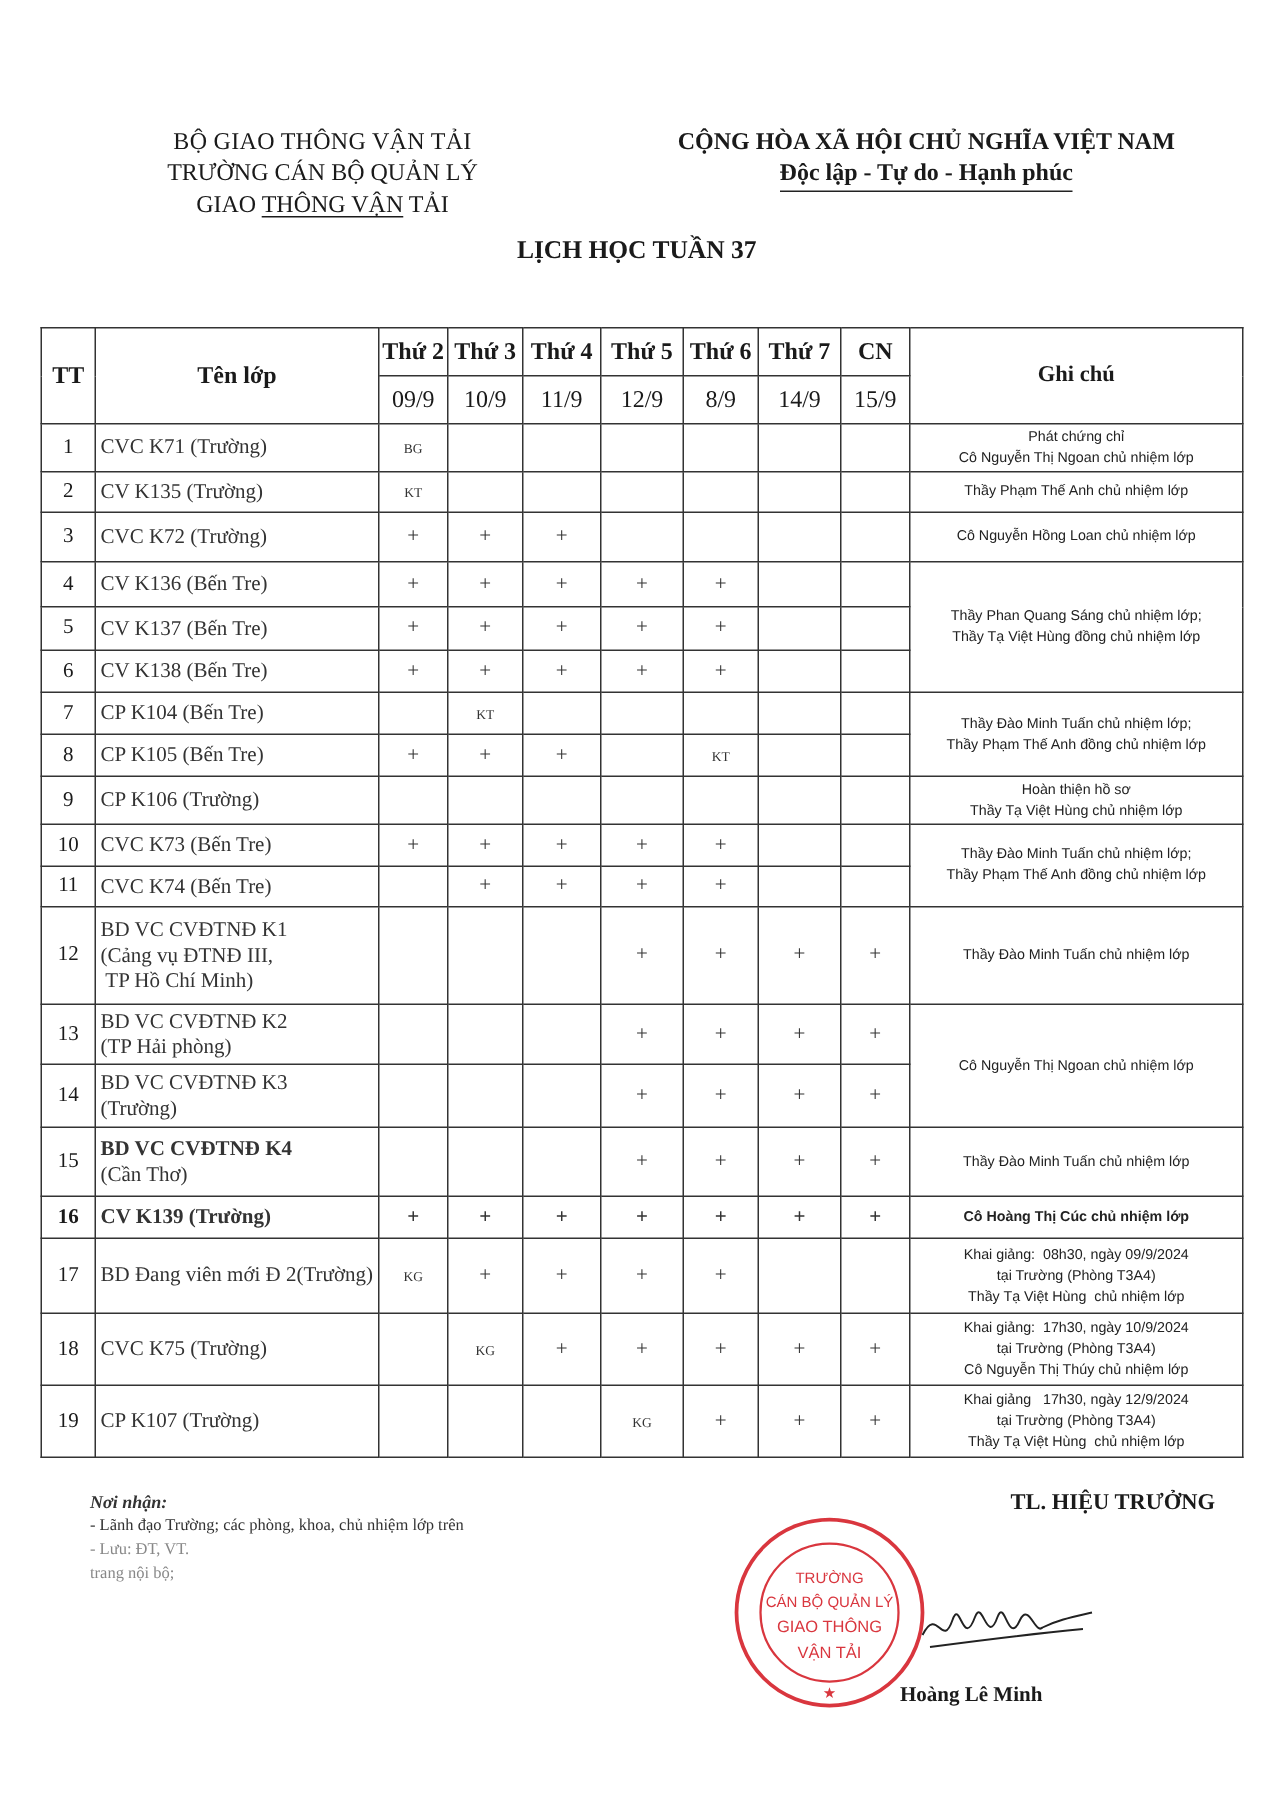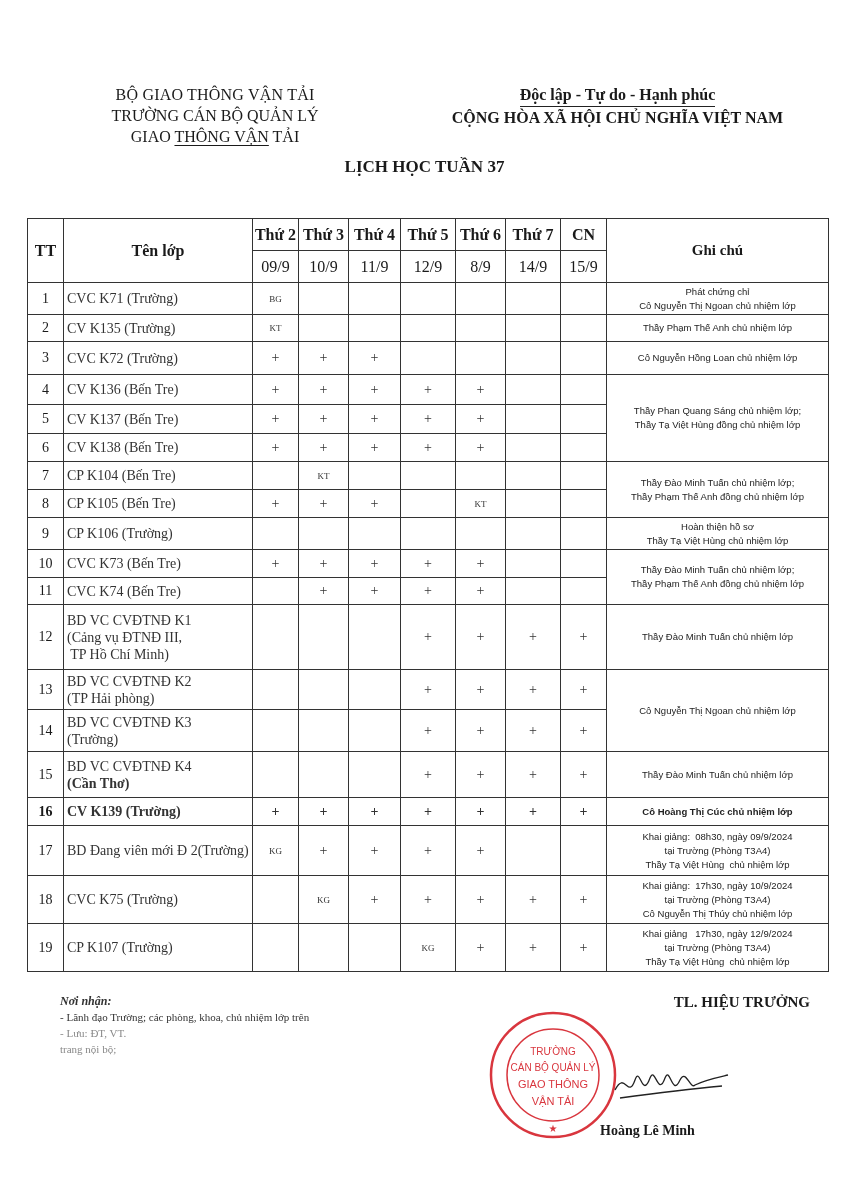--- a/index.html
+++ b/index.html
@@ -36,22 +36,22 @@
 </head>
 <body>
 
 <div class="abs hdr-left">
   <div class="l1">BỘ GIAO THÔNG VẬN TẢI</div>
   <div class="l2">TRƯỜNG CÁN BỘ QUẢN LÝ</div>
   <div class="l3"><span>GIAO </span><span class="ul">THÔNG VẬN</span><span> TẢI</span></div>
 </div>
 
 <div class="abs hdr-right">
+  <div>CỘNG HÒA XÃ HỘI CHỦ NGHĨA VIỆT NAM</div>
   <div><span class="motto">Độc lập - Tự do - Hạnh phúc</span></div>
-  <div>CỘNG HÒA XÃ HỘI CHỦ NGHĨA VIỆT NAM</div>
 </div>
 
 <div class="abs title">
   <div>LỊCH HỌC TUẦN 37</div>
 </div>
 
 <table class="sched">
   <colgroup>
     <col style="width:36px">
       <col style="width:189px">
@@ -280,22 +280,22 @@
         <td class="mark"></td>
         <td class="mark"></td>
         <td class="mark">+</td>
         <td class="mark">+</td>
         <td class="mark">+</td>
         <td class="mark">+</td>
       </tr>
       <tr style="height: 46px;">
         <td class="tt">15</td>
         <td class="name">
-          <div style="white-space: pre;">BD VC CVĐTNĐ K4</div>
-          <div style="white-space: pre; font-weight: bold;">(Cần Thơ)</div>
+          <div style="white-space: pre; font-weight: bold;">BD VC CVĐTNĐ K4</div>
+          <div style="white-space: pre;">(Cần Thơ)</div>
         </td>
         <td class="mark"></td>
         <td class="mark"></td>
         <td class="mark"></td>
         <td class="mark">+</td>
         <td class="mark">+</td>
         <td class="mark">+</td>
         <td class="mark">+</td>
         <td class="note" rowspan="1">
           <div style="white-space: pre;">Thầy Đào Minh Tuấn chủ nhiệm lớp</div>

